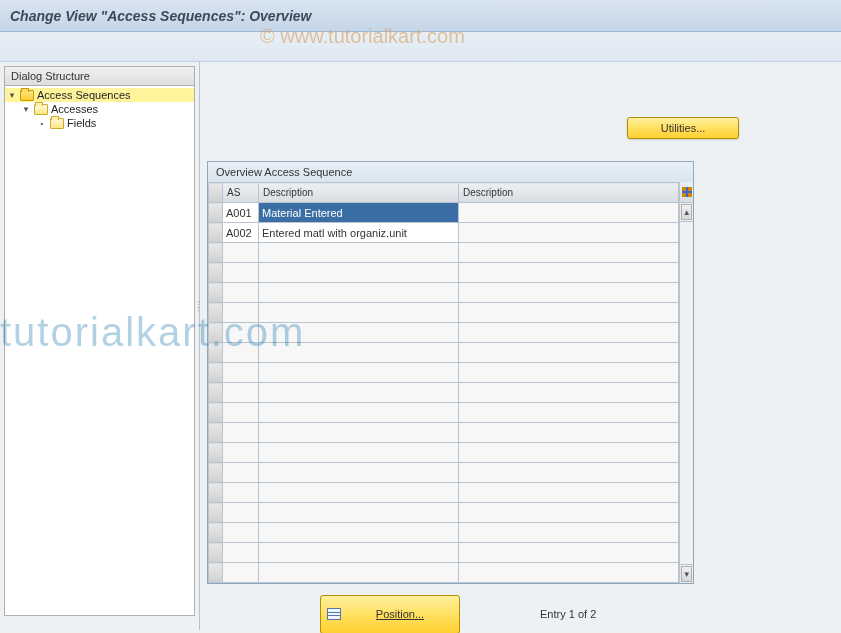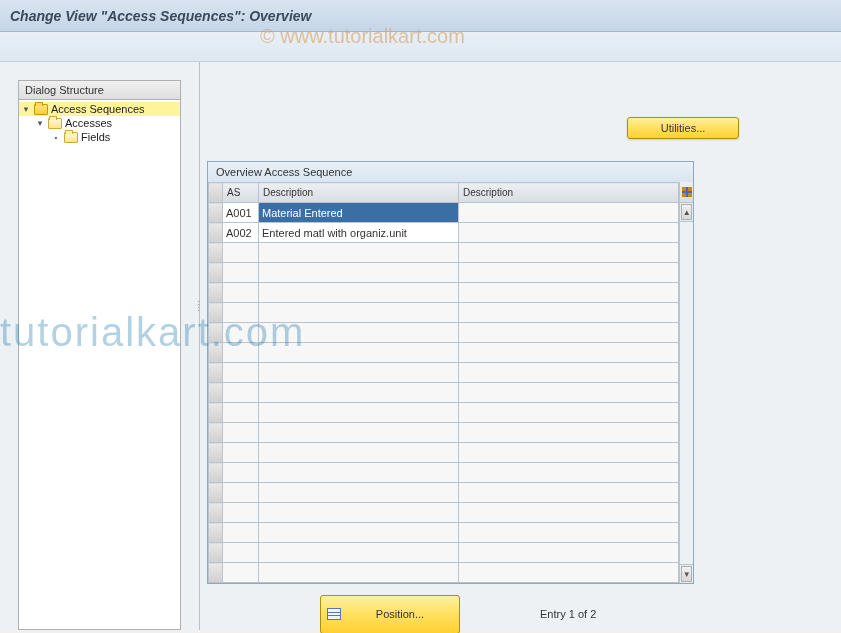--- a/index.html
+++ b/index.html
@@ -54,21 +54,21 @@
       display: flex;
       height: 568px;
       background: #eef1f4;
     }
     
     
     .sidebar {
       width: 200px;
       background: #eef1f4;
       border-right: 1px solid #c0c0c0;
-      padding: 18px;
+      padding: 4px;
     }
     .sidebar-header {
       background: linear-gradient(to bottom, #f0f0f0 0%, #dedede 100%);
       border: 1px solid #b0b0b0;
       padding: 3px 6px;
       font-size: 11px;
       color: #333;
     }
     .tree {
       background: #fff;
@@ -299,20 +299,21 @@
       border: 1px solid #b09000;
       border-radius: 3px;
       font-size: 11px;
       text-align: center;
       line-height: 20px;
       cursor: pointer;
       color: #333;
       display: flex;
       align-items: center;
       padding-left: 6px;
+      text-decoration: underline;
     }
     .pos-ico {
       display: inline-block;
       width: 14px;
       height: 12px;
       border: 1px solid #5577aa;
       background: 
         linear-gradient(#5577aa,#5577aa) 0 3px/100% 1px no-repeat,
         linear-gradient(#5577aa,#5577aa) 0 6px/100% 1px no-repeat,
         linear-gradient(#eef5ff,#eef5ff);

